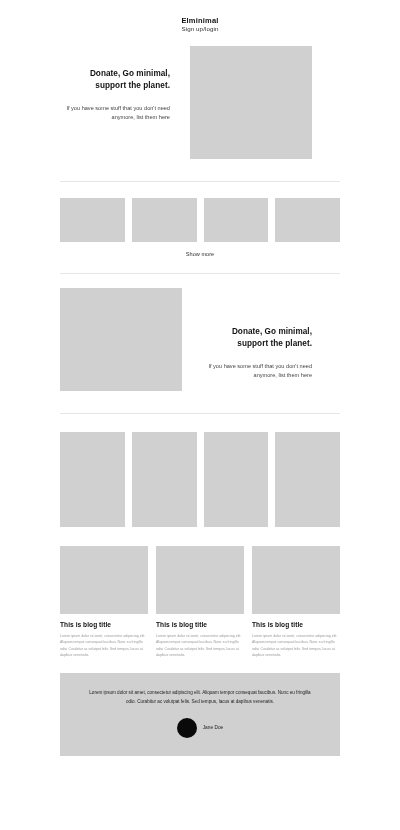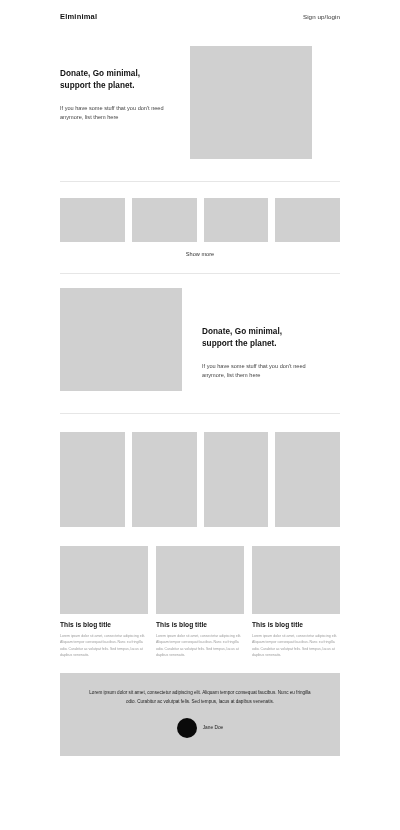--- a/index.html
+++ b/index.html
@@ -20,20 +20,21 @@
     background: #ffffff;
   }
 
   
   .site-header {
     height: 30px;
     padding: 16px 60px;
     display: flex;
     align-items: center;
     justify-content: space-between;
+    flex-direction: column;
   }
   .logo {
     font-size: 7.5px;
     font-weight: 700;
     letter-spacing: 0.2px;
     color: #111111;
   }
   .signup-link {
     font-size: 6.2px;
     font-weight: 400;
@@ -52,20 +53,21 @@
     background: #e6e6e6;
     margin: 0 60px;
   }
 
   
   .hero {
     display: flex;
     align-items: flex-start;
     padding: 14px 88px 0 60px;
     gap: 20px;
+    text-align: right;
   }
   .hero.reverse { flex-direction: row; }
   .hero-copy { width: 128px; padding-top: 22px; }
   .hero-copy.right { padding-top: 38px; }
   .hero-title {
     font-size: 8.2px;
     font-weight: 700;
     line-height: 1.5;
     letter-spacing: 0.05px;
     color: #111111;

